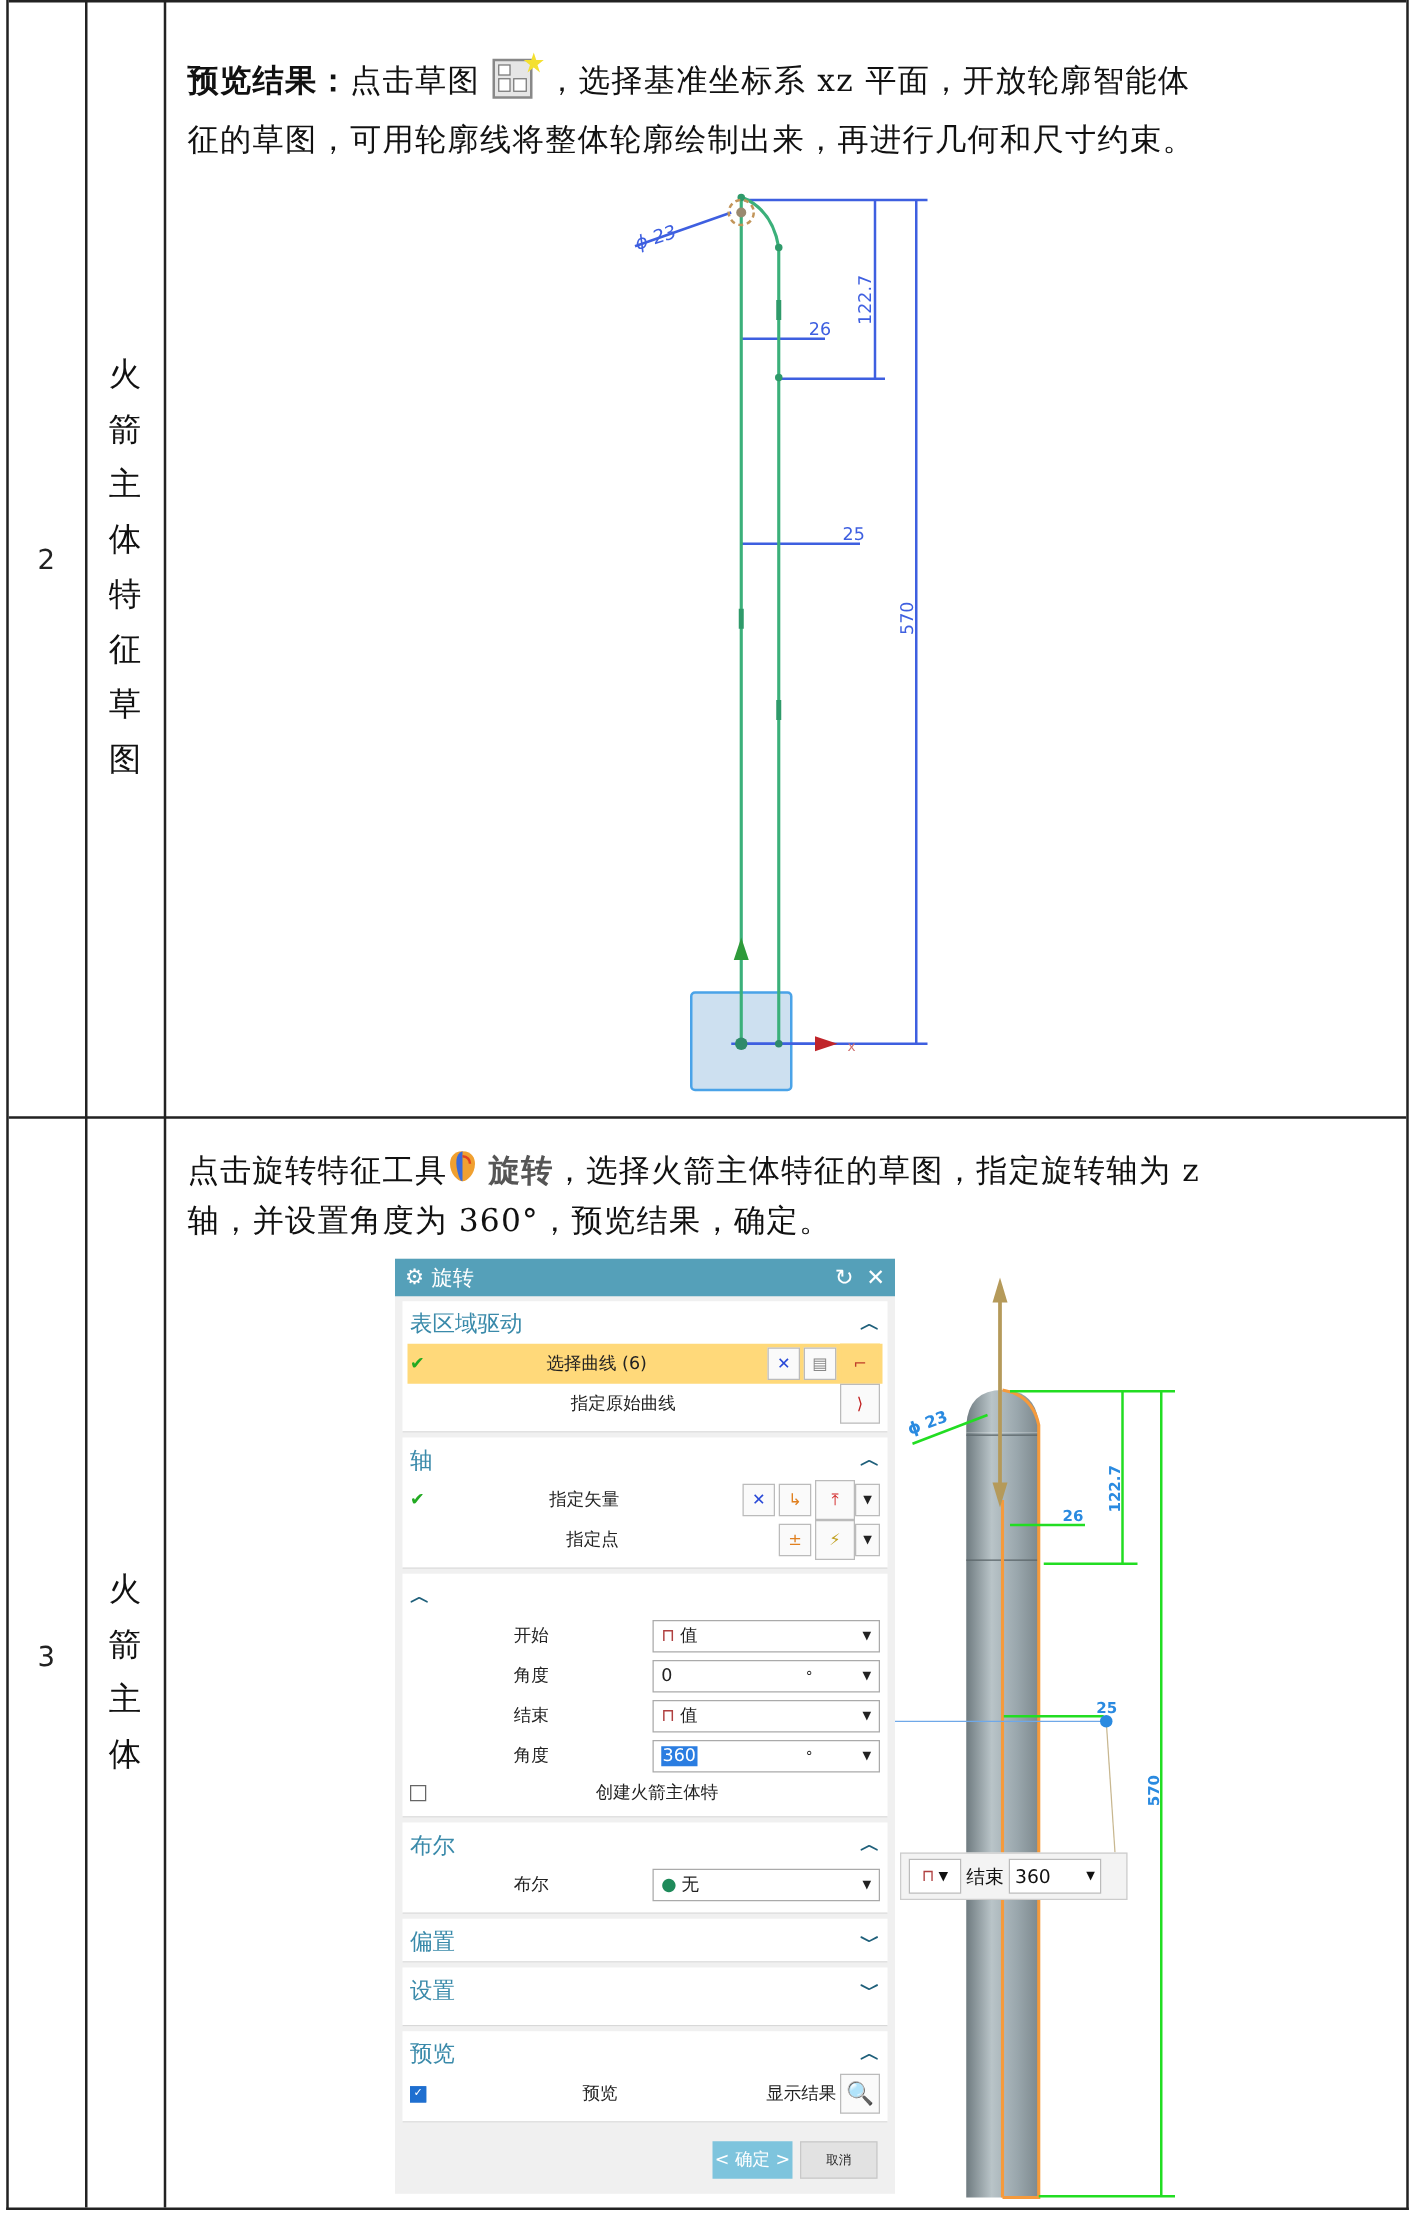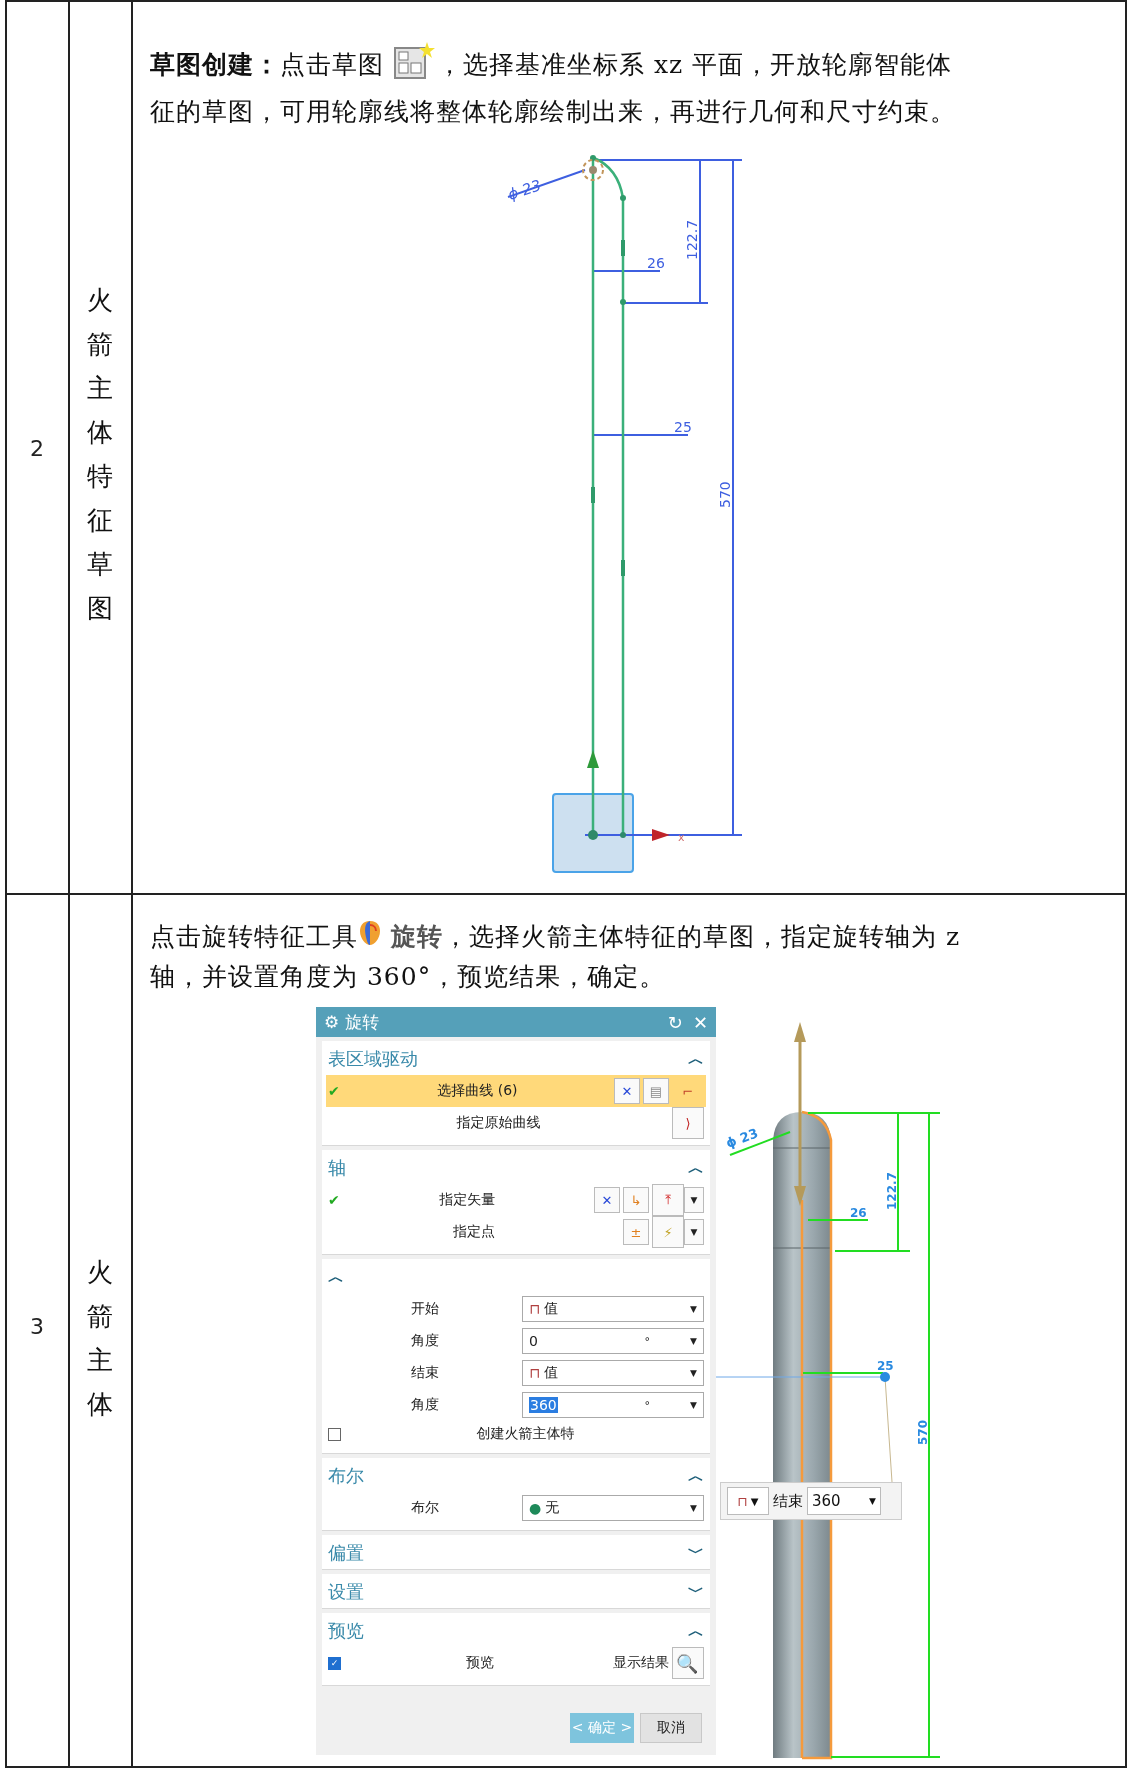--- a/index.html
+++ b/index.html
@@ -31,21 +31,21 @@
   .dd { width:20px; height:26px; border:1px solid #bbb; background:#fafafa; display:flex; align-items:center; justify-content:center; font-size:9px; box-sizing:border-box; }
   .sel { width:182px; height:26px; border:1px solid #aaa; background:#fff; display:flex; align-items:center; padding:0 6px; box-sizing:border-box; font-size:14px; }
   .sel .v { flex:1; }
   .sel .deg { margin-right:40px; font-size:11px; }
   .sel .arr { font-size:9px; }
   .hlsel { background:#2a7de1; color:#fff; padding:0 1px; }
   .chk { width:13px; height:13px; border:1px solid #666; display:inline-block; margin-right:6px; vertical-align:middle; box-sizing:border-box; }
   .chk.on { background:#1f6fd0; border-color:#1f6fd0; color:#fff; font-size:9px; line-height:11px; text-align:center; }
   .footer { position:absolute; right:14px; bottom:12px; display:flex; gap:6px; }
   .btn-ok { width:64px; height:30px; background:#7ec4dd; color:#fff; font-size:14px; display:flex; align-items:center; justify-content:center; }
-  .btn-cancel { width:62px; height:30px; background:#e2e2e2; border:1px solid #c8c8c8; color:#222; font-size:14px; display:flex; align-items:center; justify-content:center; box-sizing:border-box; }
+  .btn-cancel { width:62px; height:30px; background:#e2e2e2; border:1px solid #c8c8c8; color:#222; font-size:10px; display:flex; align-items:center; justify-content:center; box-sizing:border-box; }
   .mini-tb { position:absolute; left:720px; top:1482px; width:182px; height:38px; background:#f3f3f3; border:1px solid #ccc; display:flex; align-items:center; padding:0 6px; box-sizing:border-box; font-size:15px; gap:4px; font-family:"DejaVu Sans", sans-serif; }
   .mini-tb .b1 { width:42px; height:28px; border:1px solid #bbb; background:#fff; display:flex; align-items:center; justify-content:center; font-size:10px; box-sizing:border-box; }
   .mini-tb .in { width:74px; height:28px; border:1px solid #bbb; background:#fff; display:flex; align-items:center; padding:0 4px; box-sizing:border-box; }
   .mini-tb .in .v { flex:1; }
 </style>
 </head>
 <body>
 
 <div class="table">
   <div class="vline" style="left:61px"></div>
@@ -60,21 +60,21 @@
     <div>箭</div>
     <div>主</div>
     <div>体</div>
     <div>特</div>
     <div>征</div>
     <div>草</div>
     <div>图</div>
   </div>
 
 <div class="para" style="top:40px;">
-  <b>草图创建：</b><span>点击草图</span>
+  <b>预览结果：</b><span>点击草图</span>
   <span class="inline-icon">
     <svg width="44" height="42" viewBox="0 0 44 42">
       <rect x="2" y="8" width="30" height="30" fill="#e6e6e6" stroke="#888" stroke-width="2"></rect>
       <rect x="6" y="12" width="9" height="8" fill="#fff" stroke="#777"></rect>
       <rect x="6" y="23" width="9" height="10" fill="#fff" stroke="#777"></rect>
       <rect x="18" y="23" width="10" height="10" fill="#fff" stroke="#777"></rect>
       <polygon points="34,2 36,8 42,8 37,12 39,18 34,14 29,18 31,12 26,8 32,8" fill="#f4e030"></polygon>
     </svg>
   </span><span>，选择基准坐标系 xz 平面，开放轮廓智能体</span><br>
   <span>征的草图，可用轮廓线将整体轮廓绘制出来，再进行几何和尺寸约束。</span>
@@ -247,21 +247,21 @@
       </div>
     </div>
   </div>
 
   <div class="grp" style="padding-bottom:0;">
     <div class="grp-h">
       <span class="s">偏置</span>
       <span class="chev">﹀</span>
     </div>
   </div>
-  <div class="grp" style="padding-bottom:0;">
+  <div class="grp" style="padding-bottom:12px;">
     <div class="grp-h">
       <span class="s">设置</span>
       <span class="chev">﹀</span>
     </div>
   </div>
 
   <div class="grp">
     <div class="grp-h">
       <span class="s">预览</span>
       <span class="chev">︿</span>

